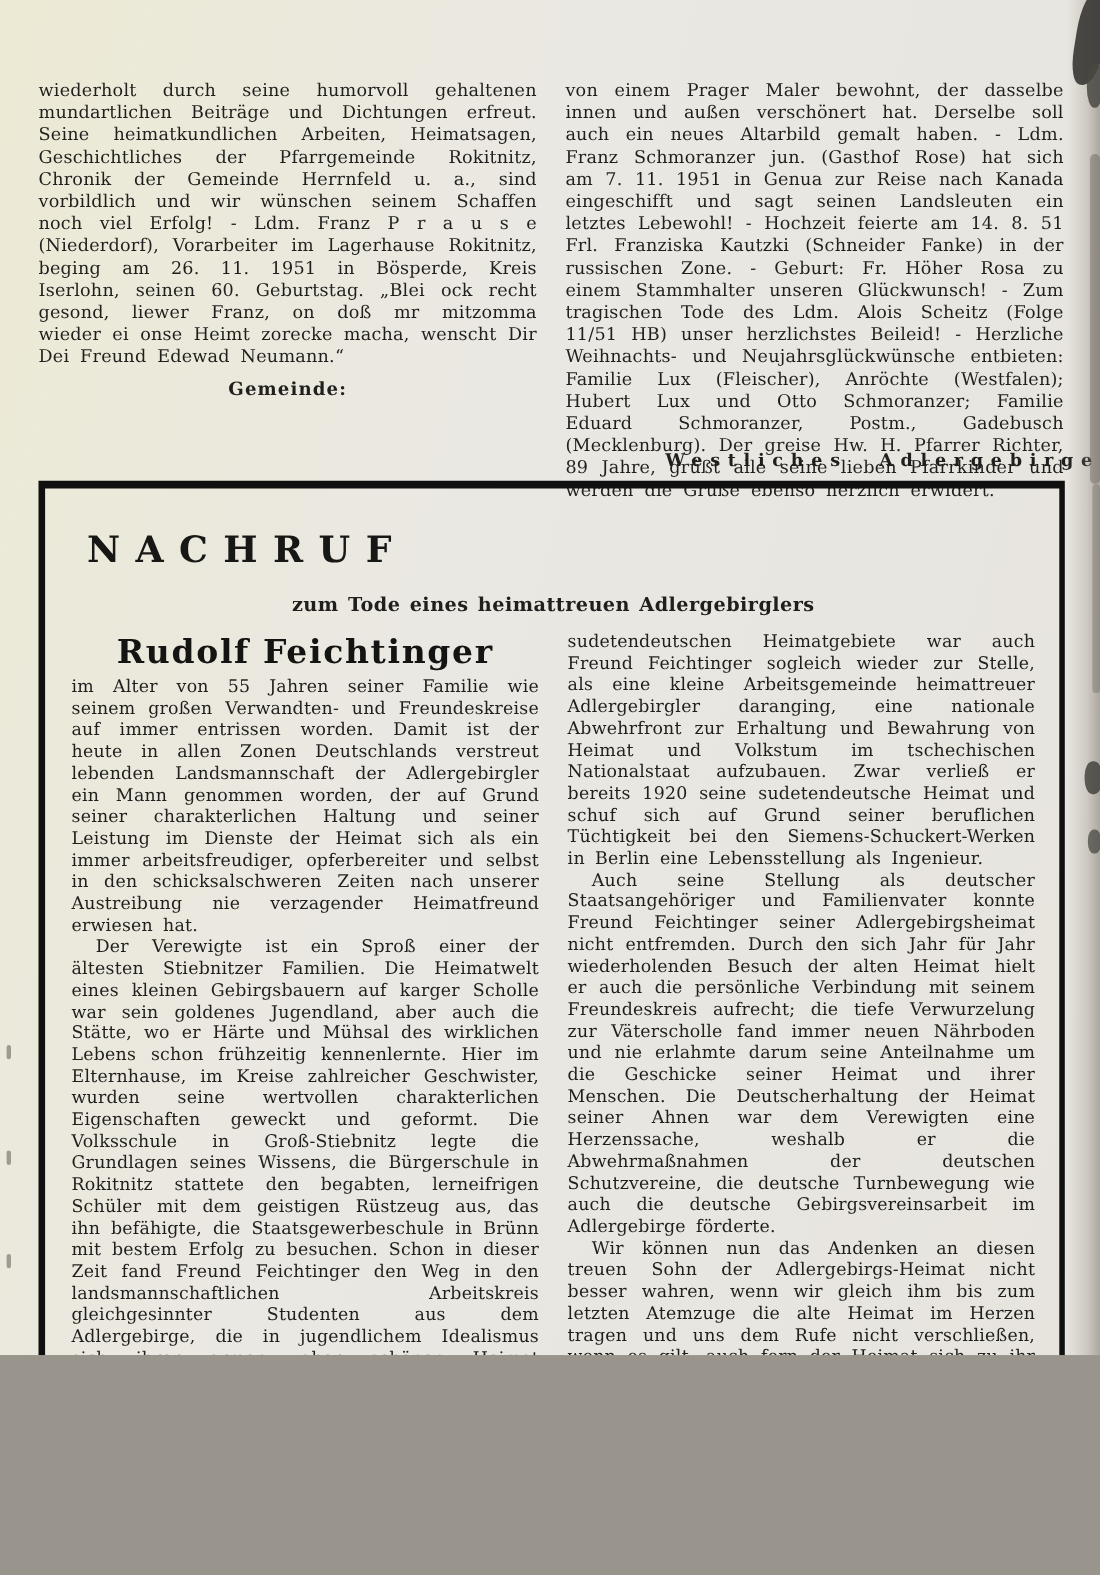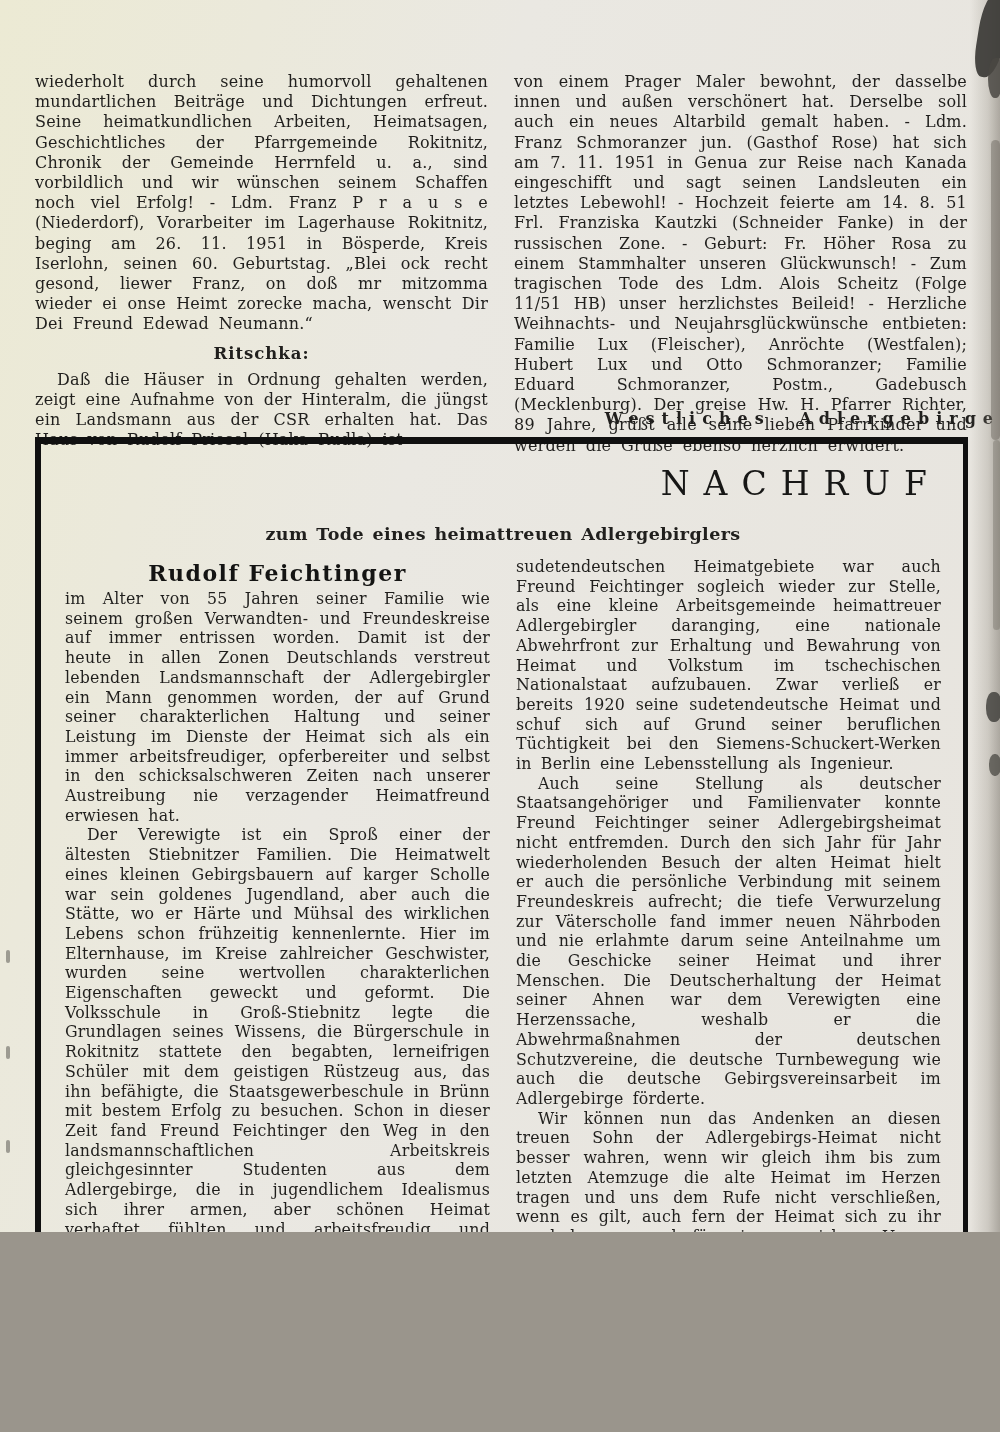--- a/index.html
+++ b/index.html
@@ -58,26 +58,26 @@
     position: absolute;
     top: 437px; left: 35px;
     width: 933px; height: 868px;
     border-style: solid;
     border-color: #101010;
     border-width: 7px 5px 8px 6px;
     padding: 12px 22px 0 24px;
     overflow: hidden;
   }
   .nachruf {
-    text-align: right;
+    text-align: left;
     font-size: 33px;
-    font-weight: normal;
+    font-weight: bold;
     letter-spacing: 14px;
     text-indent: 14px;
-    margin-top: 8px;
+    margin-top: 24px;
     color: #171716;
   }
   .nachruf-sub {
     text-align: center;
     font-size: 17.5px;
     font-weight: bold;
     letter-spacing: 0.4px;
     word-spacing: 2px;
     margin-top: 21px;
   }
@@ -86,21 +86,21 @@
     gap: 26px;
     margin-top: 13px;
   }
   .box-columns p.body-text {
     font-size: 15.8px;
     line-height: 19.7px;
     word-spacing: 4px;
   }
   .deceased-name {
     text-align: center;
-    font-size: 22px;
+    font-size: 30px;
     font-weight: bold;
     letter-spacing: 1.5px;
     margin: 3px 0 3px 0;
     color: #141413;
   }
 
   
   .page-number {
     position: absolute;
     top: 1322px; left: 34px;
@@ -155,22 +155,21 @@
   .tick3 { top: 1140px; }
 </style>
 </head>
 <body>
 
 <div class="page">
 
   <div class="top-columns">
     <div class="col">
       <p class="body-text">wiederholt durch seine humorvoll gehaltenen mundartlichen Beiträge und Dichtungen erfreut. Seine heimatkundlichen Arbeiten, Heimatsagen, Geschichtliches der Pfarrgemeinde Rokitnitz, Chronik der Gemeinde Herrnfeld u. a., sind vorbildlich und wir wünschen seinem Schaffen noch viel Erfolg! - Ldm. Franz P r a u s e (Niederdorf), Vorarbeiter im Lagerhause Rokitnitz, beging am 26. 11. 1951 in Bösperde, Kreis Iserlohn, seinen 60. Geburtstag. „Blei ock recht gesond, liewer Franz, on doß mr mitzomma wieder ei onse Heimt zorecke macha, wenscht Dir Dei Freund Edewad Neumann.“</p>
-      <div class="ritschka">Ritschka:</div>
-      <p class="body-text indent">Daß die Häuser in Ordnung gehalten werden, zeigt eine Aufnahme von der Hinteralm, die jüngst ein Landsmann aus der CSR erhalten hat. Das Haus von Rudolf Priesel (Haka Rudla) ist</p>
+      <div class="ritschka">Gemeinde:</div>
     </div>
     <div class="col">
       <p class="body-text">von einem Prager Maler bewohnt, der dasselbe innen und außen verschönert hat. Derselbe soll auch ein neues Altarbild gemalt haben. - Ldm. Franz Schmoranzer jun. (Gasthof Rose) hat sich am 7. 11. 1951 in Genua zur Reise nach Kanada eingeschifft und sagt seinen Landsleuten ein letztes Lebewohl! - Hochzeit feierte am 14. 8. 51 Frl. Franziska Kautzki (Schneider Fanke) in der russischen Zone. - Geburt: Fr. Höher Rosa zu einem Stammhalter unseren Glückwunsch! - Zum tragischen Tode des Ldm. Alois Scheitz (Folge 11/51 HB) unser herzlichstes Beileid! - Herzliche Weihnachts- und Neujahrsglückwünsche entbieten: Familie Lux (Fleischer), Anröchte (Westfalen); Hubert Lux und Otto Schmoranzer; Familie Eduard Schmoranzer, Postm., Gadebusch (Mecklenburg). Der greise Hw. H. Pfarrer Richter, 89 Jahre, grüßt alle seine lieben Pfarrkinder und werden die Grüße ebenso herzlich erwidert.</p>
     </div>
   </div>
 
   <div class="section-header">Westliches Adlergebirge</div>
 
   <div class="obituary-box">
     <h1 class="nachruf">NACHRUF</h1>

